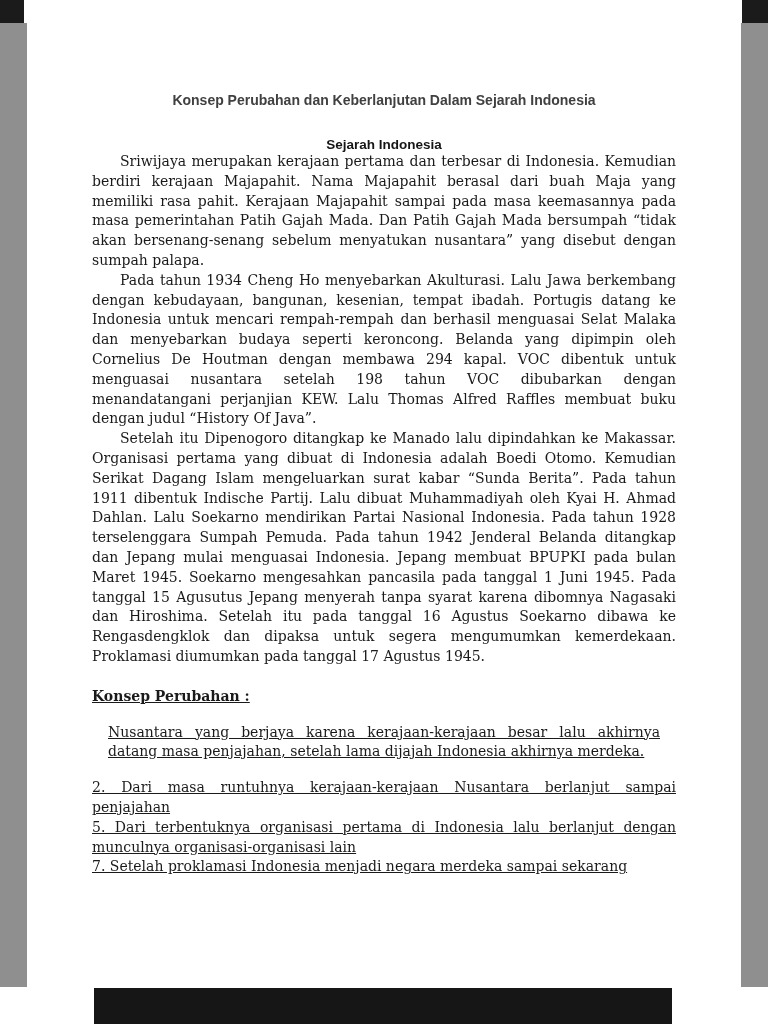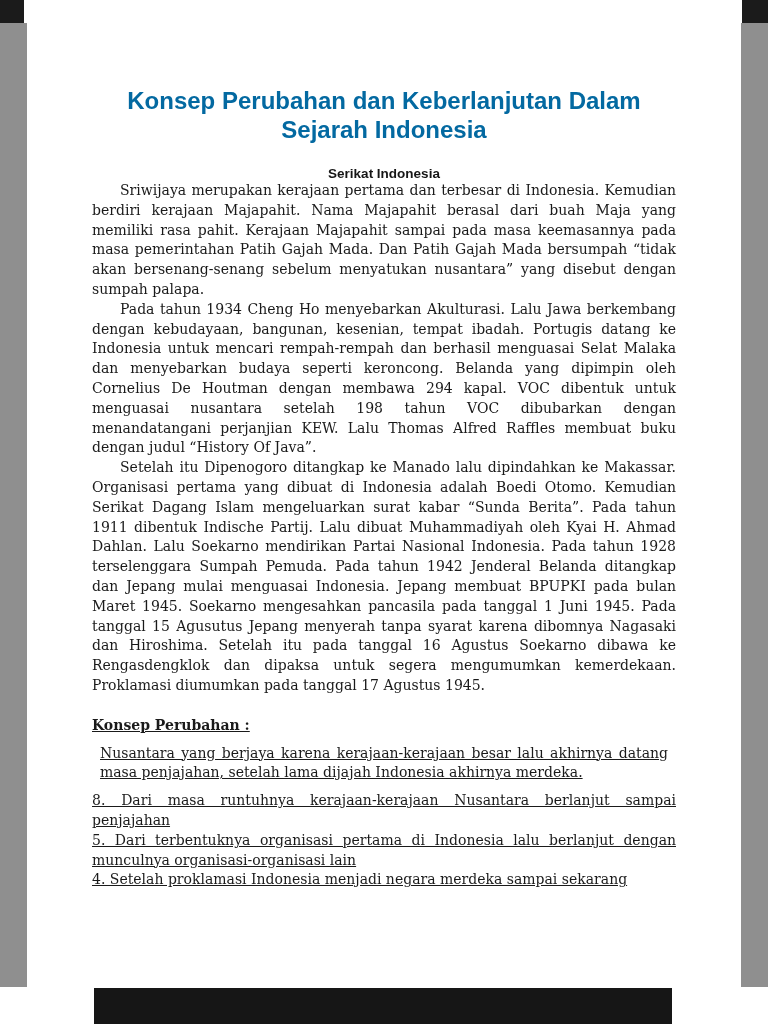--- a/index.html
+++ b/index.html
@@ -41,24 +41,24 @@
   
   .content {
     position: absolute;
     left: 92px;
     top: 86px;
     width: 584px;
   }
   .doc-title {
     font-family: "Liberation Sans", sans-serif;
     font-weight: 700;
-    font-size: 24px;
+    font-size: 14px;
     line-height: 29px;
     text-align: center;
-    color: #0369a1;
+    color: #404040;
   }
   .doc-subtitle {
     font-family: "Liberation Sans", sans-serif;
     font-weight: 700;
     font-size: 13.5px;
     text-align: center;
     margin-top: 22px;
     color: #151515;
   }
   .paragraphs { }
@@ -73,21 +73,21 @@
   .section-heading {
     font-size: 14px;
     line-height: 19.8px;
     font-weight: 700;
     margin: 0;
   }
   .section-body {
     font-size: 14px;
     line-height: 19.8px;
     text-align: justify;
-    margin: 8px;
+    margin: 16px;
   }
   .list-item {
     font-size: 14px;
     line-height: 19.8px;
     text-align: justify;
     margin: 0;
   }
 </style>
 </head>
 <body>
@@ -97,33 +97,33 @@
   <div class="corner corner-tl"></div>
   <div class="corner corner-tr"></div>
   <div class="edge edge-left"></div>
   <div class="edge edge-right"></div>
   <div class="bottom-bar"></div>
 
   <div class="content">
 
     <div class="doc-title">Konsep Perubahan dan Keberlanjutan Dalam Sejarah Indonesia</div>
 
-    <div class="doc-subtitle">Serikat Indonesia</div>
+    <div class="doc-subtitle">Sejarah Indonesia</div>
 
     <div class="paragraphs">
       <p class="para">Sriwijaya merupakan kerajaan pertama dan terbesar di Indonesia. Kemudian berdiri kerajaan Majapahit. Nama Majapahit berasal dari buah Maja yang memiliki rasa pahit. Kerajaan Majapahit sampai pada masa keemasannya pada masa pemerintahan Patih Gajah Mada. Dan Patih Gajah Mada bersumpah “tidak akan bersenang-senang sebelum menyatukan nusantara” yang disebut dengan sumpah palapa.</p>
       <p class="para">Pada tahun 1934 Cheng Ho menyebarkan Akulturasi. Lalu Jawa berkembang dengan kebudayaan, bangunan, kesenian, tempat ibadah. Portugis datang ke Indonesia untuk mencari rempah-rempah dan berhasil menguasai Selat Malaka dan menyebarkan budaya seperti keroncong. Belanda yang dipimpin oleh Cornelius De Houtman dengan membawa 294 kapal. VOC dibentuk untuk menguasai nusantara setelah 198 tahun VOC dibubarkan dengan menandatangani perjanjian KEW. Lalu Thomas Alfred Raffles membuat buku dengan judul “History Of Java”.</p>
       <p class="para">Setelah itu Dipenogoro ditangkap ke Manado lalu dipindahkan ke Makassar. Organisasi pertama yang dibuat di Indonesia adalah Boedi Otomo. Kemudian Serikat Dagang Islam mengeluarkan surat kabar “Sunda Berita”. Pada tahun 1911 dibentuk Indische Partij. Lalu dibuat Muhammadiyah oleh Kyai H. Ahmad Dahlan. Lalu Soekarno mendirikan Partai Nasional Indonesia. Pada tahun 1928 terselenggara Sumpah Pemuda. Pada tahun 1942 Jenderal Belanda ditangkap dan Jepang mulai menguasai Indonesia. Jepang membuat BPUPKI pada bulan Maret 1945. Soekarno mengesahkan pancasila pada tanggal 1 Juni 1945. Pada tanggal 15 Agusutus Jepang menyerah tanpa syarat karena dibomnya Nagasaki dan Hiroshima. Setelah itu pada tanggal 16 Agustus Soekarno dibawa ke Rengasdengklok dan dipaksa untuk segera mengumumkan kemerdekaan. Proklamasi diumumkan pada tanggal 17 Agustus 1945.</p>
     </div>
 
     <div class="sections">
 
       <p class="section-heading">Konsep Perubahan :</p>
       <p class="section-body">Nusantara yang berjaya karena kerajaan-kerajaan besar lalu akhirnya datang masa penjajahan, setelah lama dijajah Indonesia akhirnya merdeka.</p>
 
-      <p class="list-item">8. Dari masa runtuhnya kerajaan-kerajaan Nusantara berlanjut sampai penjajahan</p>
+      <p class="list-item">2. Dari masa runtuhnya kerajaan-kerajaan Nusantara berlanjut sampai penjajahan</p>
       <p class="list-item">5. Dari terbentuknya organisasi pertama di Indonesia lalu berlanjut dengan munculnya organisasi-organisasi lain</p>
-      <p class="list-item">4. Setelah proklamasi Indonesia menjadi negara merdeka sampai sekarang</p>
+      <p class="list-item">7. Setelah proklamasi Indonesia menjadi negara merdeka sampai sekarang</p>
 
     </div>
 
   </div>
 </div>
 
 </body></html>

